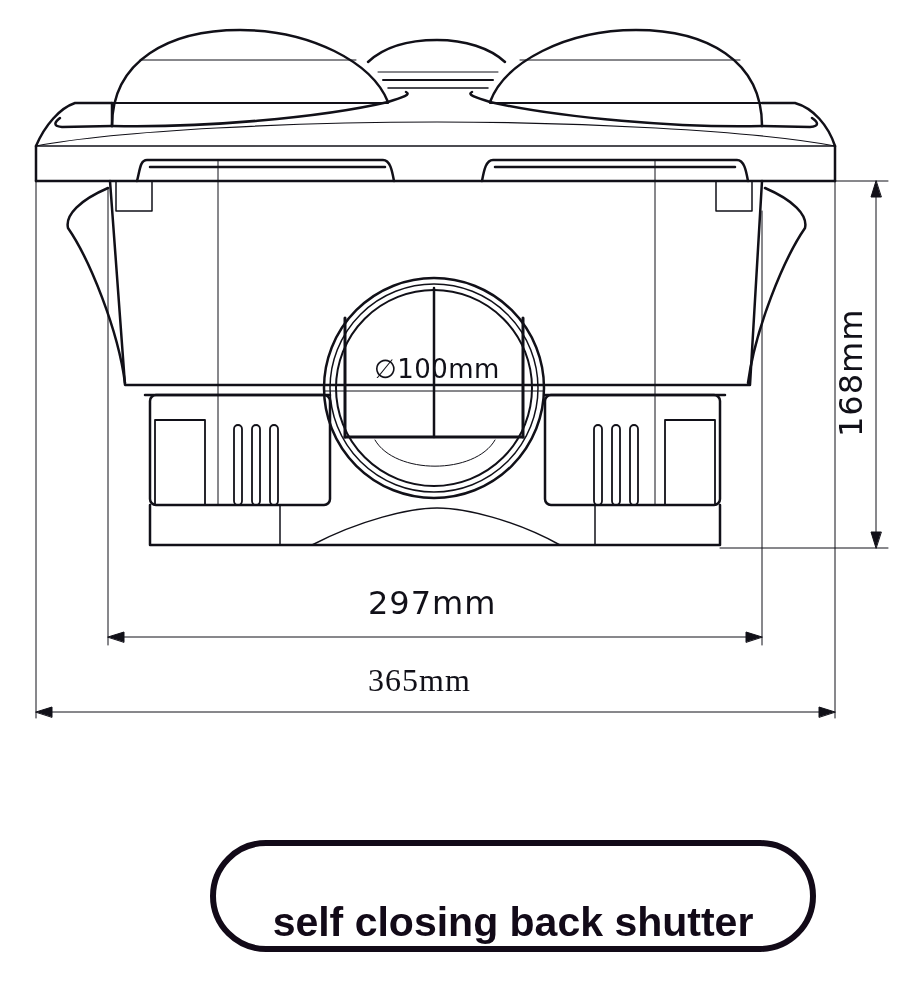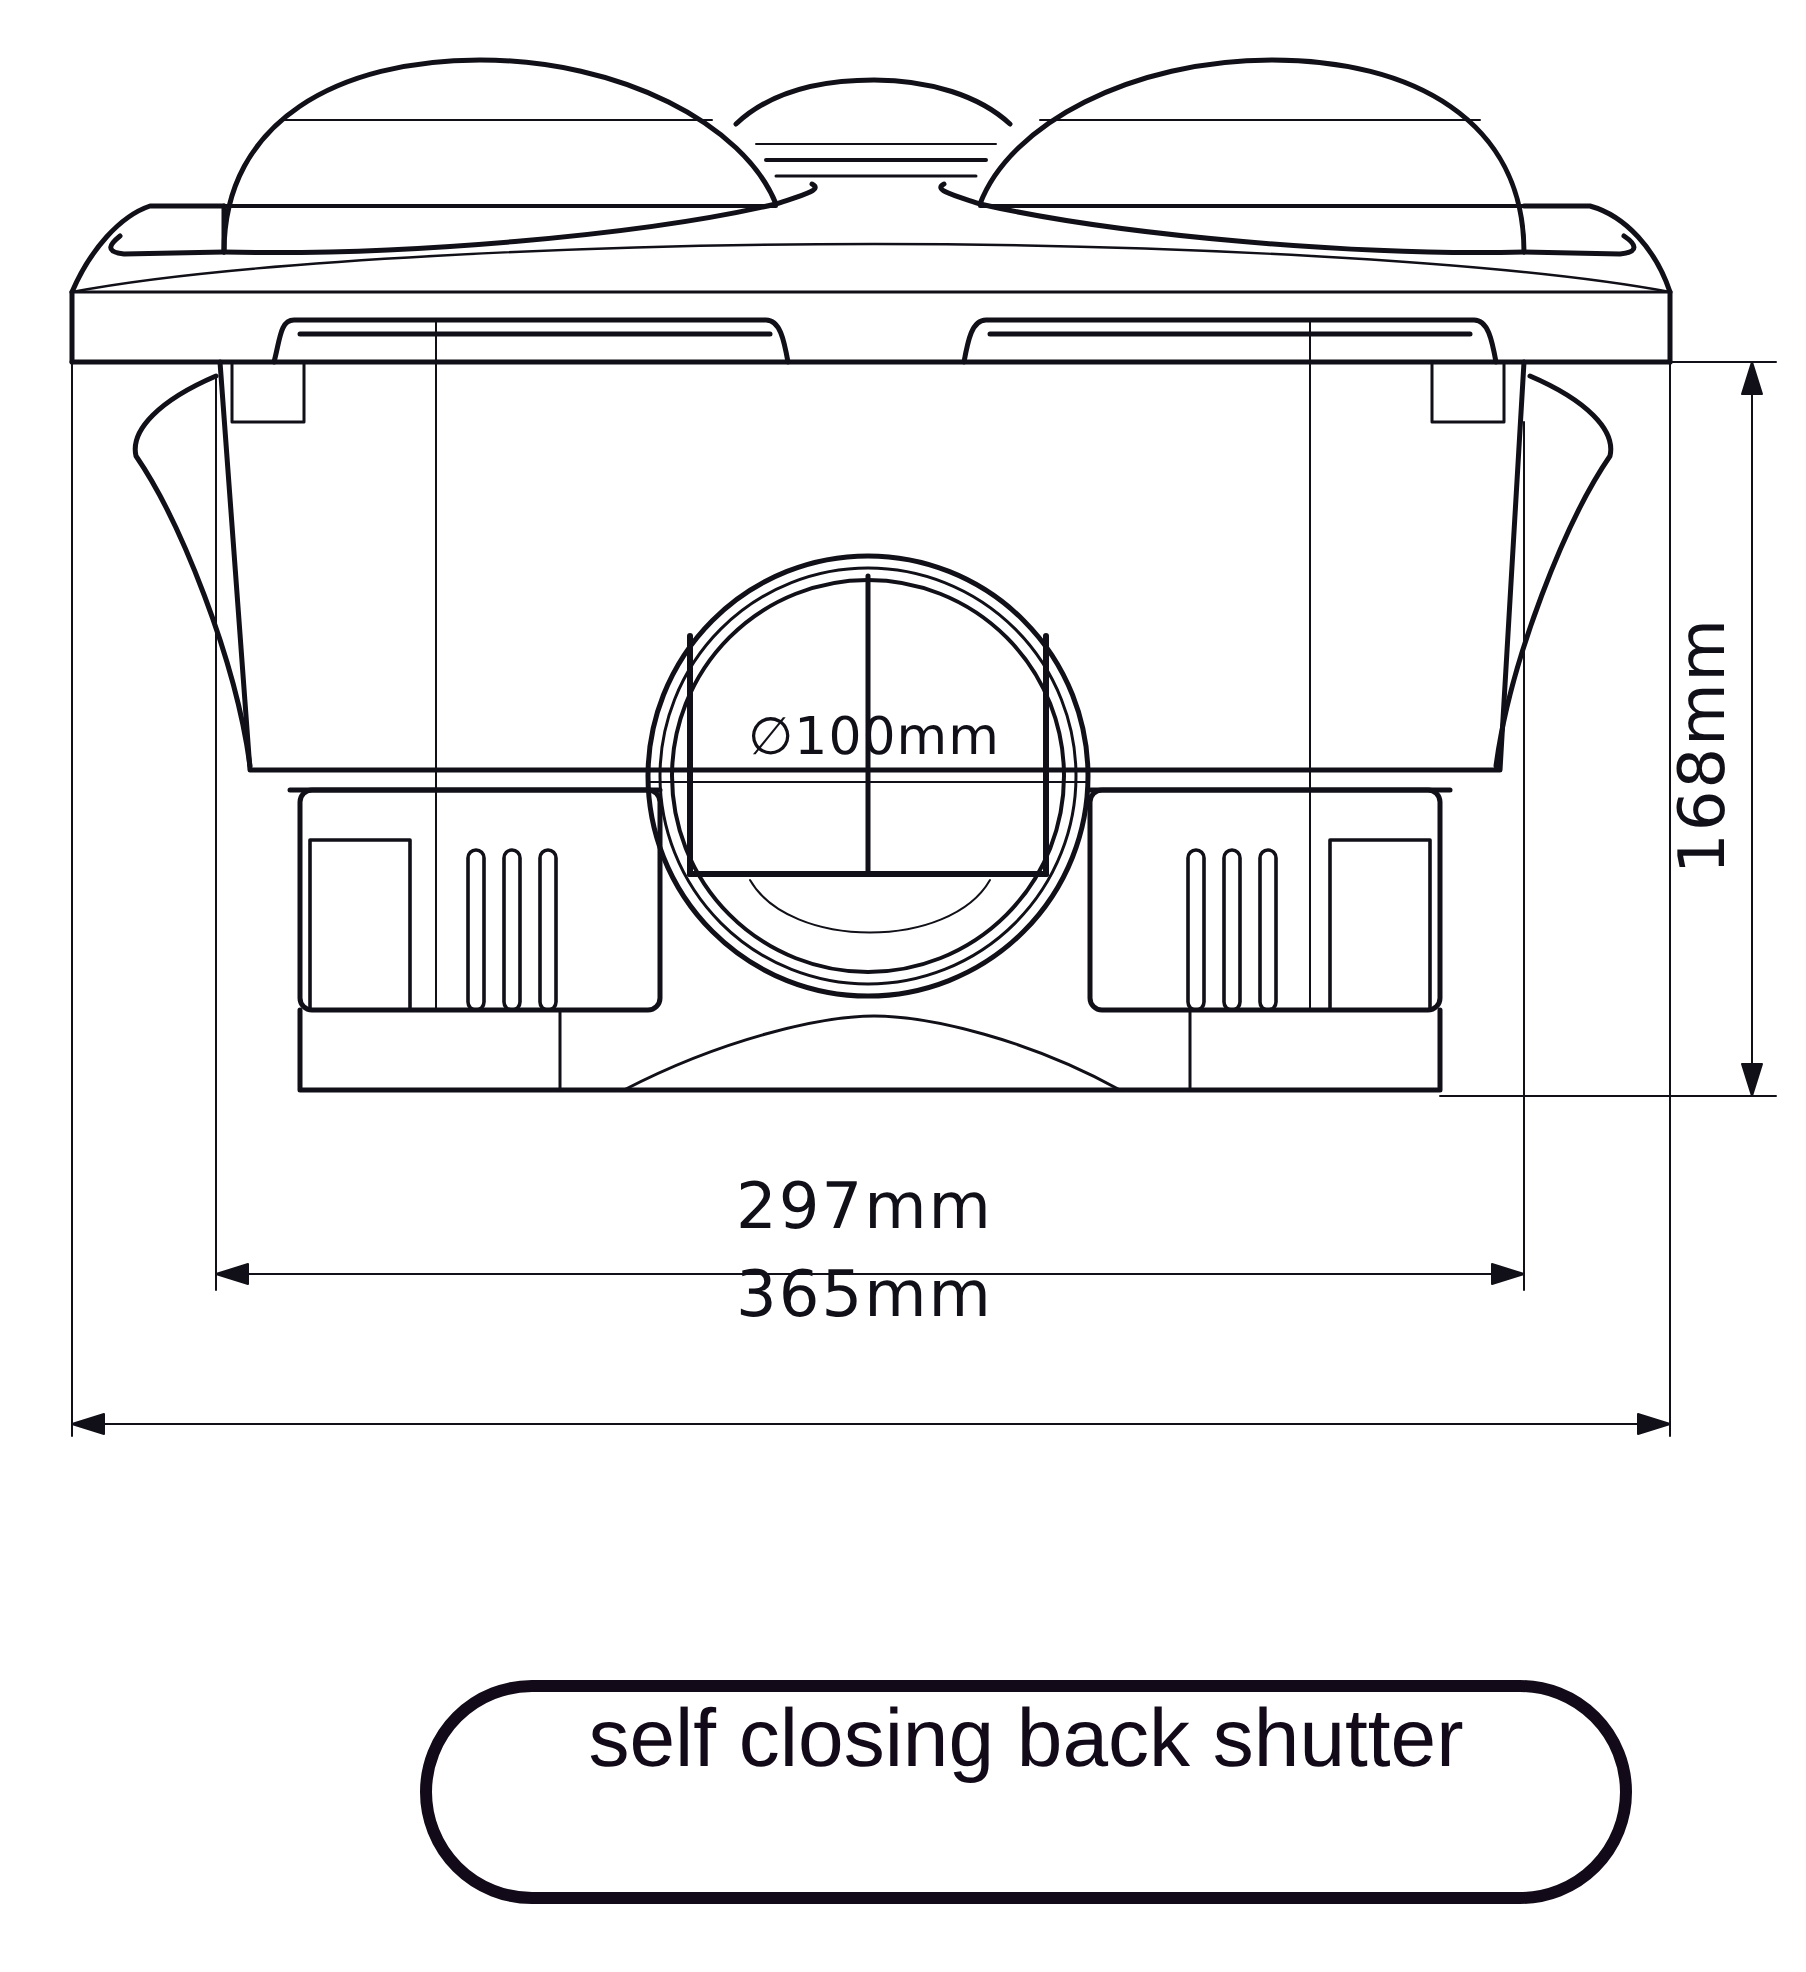--- a/index.html
+++ b/index.html
@@ -1,23 +1,23 @@
 <!DOCTYPE html>
 <html><head>
 <meta charset="utf-8">
 <style>
   html, body { margin:0; padding:0; background:#ffffff; }
   body { width:903px; height:986px; position:relative; overflow:hidden; font-family:"DejaVu Sans", sans-serif; }
   svg#drawing { position:absolute; left:0; top:0; }
   .dim-text { position:absolute; color:#111018; font-family:"DejaVu Sans", sans-serif; font-size:32px; letter-spacing:1px; white-space:nowrap; }
   #dim-297 { left:368px; top:584px; }
-  #dim-365 { left:368px; top:628px; }
+  #dim-365 { left:368px; top:662px;font-family:Liberation Serif, serif; }
   #dim-168 { left:822px; top:360px; transform:rotate(-90deg); transform-origin:left top; top:437px; left:832px; }
   #dim-100 { left:374px; top:354px; font-size:26px; letter-spacing:0.5px; background:transparent; }
-  #callout { position:absolute; left:210px; top:840px; width:606px; height:112px; border:6px solid #120a18; border-radius:56px; box-sizing:border-box; display:flex; align-items:flex-start; justify-content:center; }
+  #callout { position:absolute; left:210px; top:840px; width:606px; height:112px; border:6px solid #120a18; border-radius:56px; box-sizing:border-box; display:flex; align-items:flex-end; justify-content:center;font-weight:bold; }
   #callout-text { font-family:"Liberation Sans", sans-serif; font-size:41px; color:#120a18; }
 </style>
 </head>
 <body>
 
 <svg id="drawing" width="903" height="986" viewBox="0 0 903 986" fill="none" stroke="#111018" stroke-linecap="round" stroke-linejoin="round">
 
   <g stroke-width="2.5">
     <path d="M112 126 C112 60 170 30 240 30 C310 30 372 62 388 102"></path>
     <line x1="112" y1="126" x2="112" y2="103"></line>

